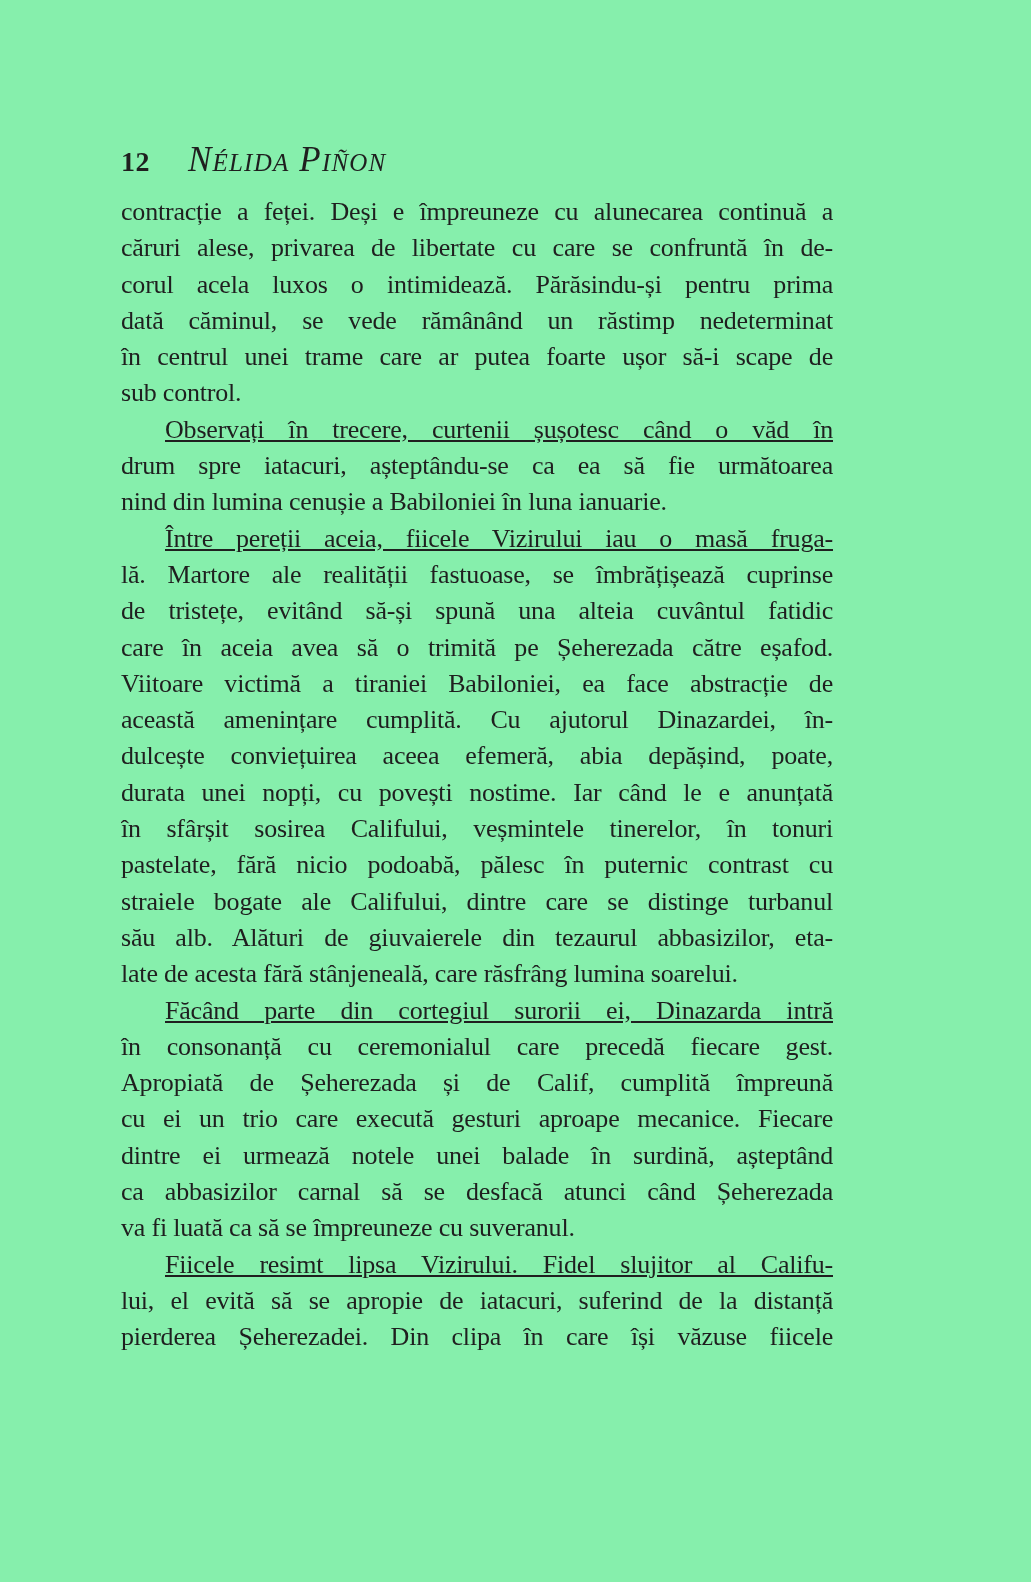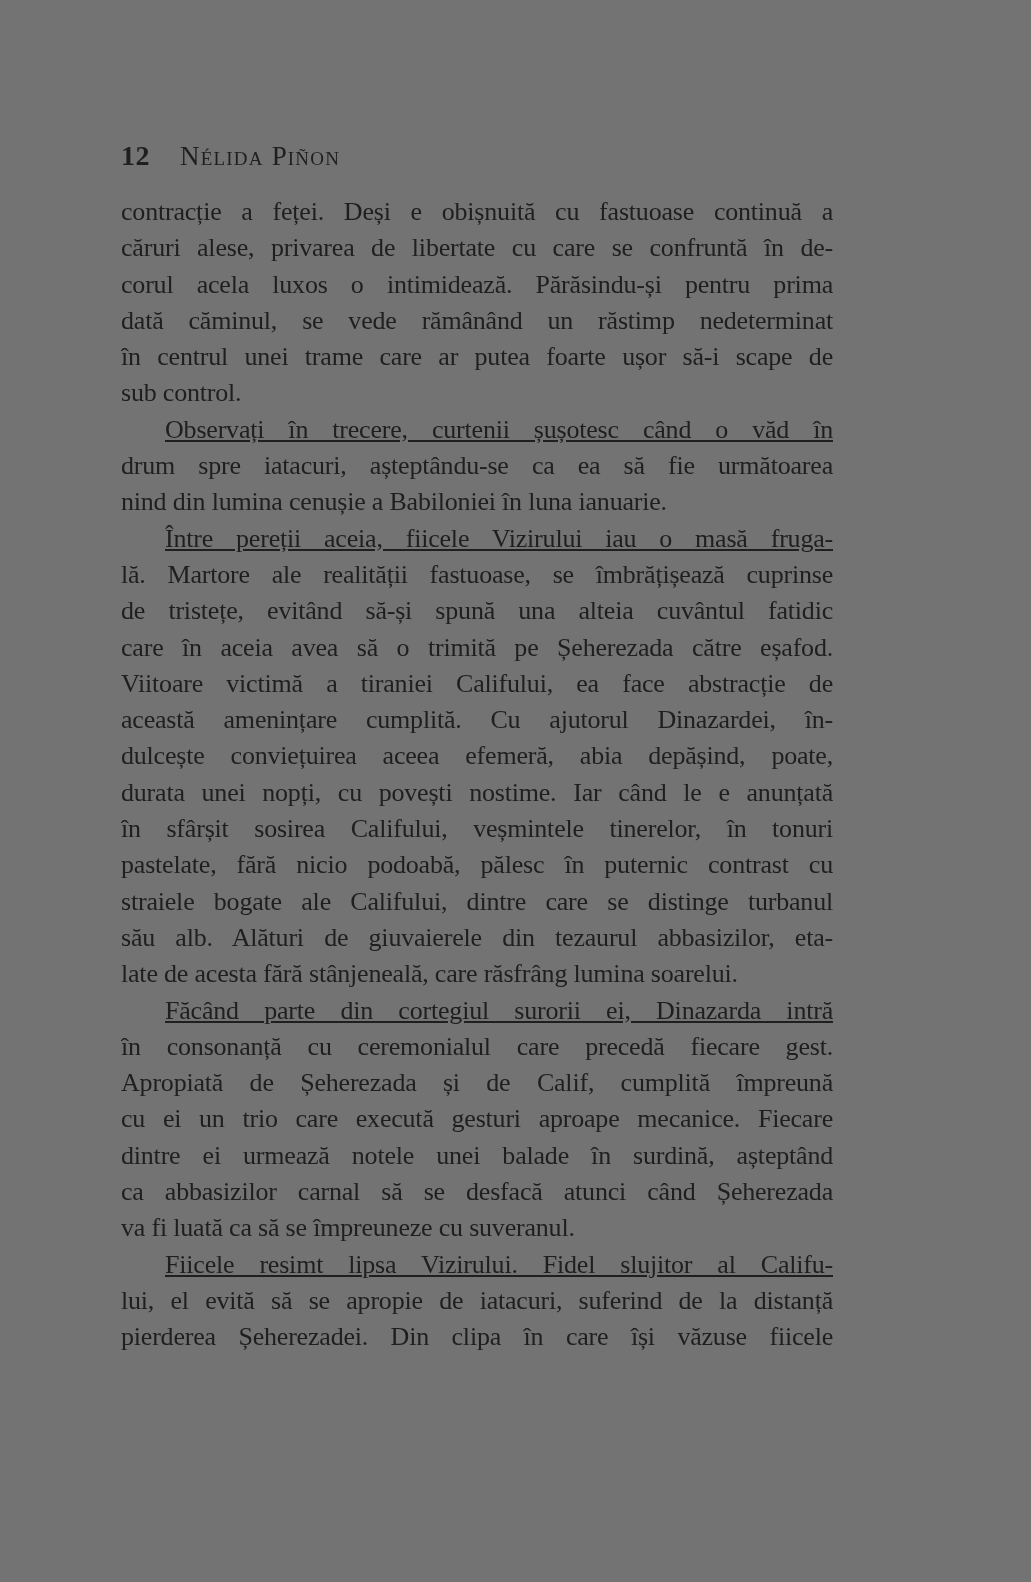--- a/index.html
+++ b/index.html
@@ -4,21 +4,21 @@
 <style>
   html, body {
     margin: 0;
     padding: 0;
     background: #ffffff;
   }
   .page {
     position: relative;
     width: 1031px;
     height: 1582px;
-    background: #737373;
+    background: #86efac;
     overflow: hidden;
     font-family: "Liberation Serif", serif;
     color: #1f1f1f;
   }
   .content {
     position: absolute;
     left: 121px;
     top: 140px;
     width: 712px;
   }
@@ -27,24 +27,25 @@
     align-items: baseline;
     height: 28px;
     margin-bottom: 26px;
   }
   .page-number {
     font-size: 28px;
     font-weight: bold;
     letter-spacing: 0.5px;
   }
   .running-title {
-    margin-left: 30px;
-    font-size: 27px;
+    margin-left: 38px;
+    font-size: 35px;
     font-variant: small-caps;
     letter-spacing: 1.2px;
+    font-style: italic;
   }
   .body-text {
     font-size: 26px;
     line-height: 36.3px;
     letter-spacing: -0.2px;
   }
   .paragraph {
     margin: 0;
   }
   .line {
@@ -66,38 +67,38 @@
 <body>
 
 <div class="page">
   <div class="content">
     <div class="running-header">
       <span class="page-number">12</span>
       <span class="running-title">Nélida Piñon</span>
     </div>
     <main class="body-text">
         <div class="paragraph">
-          <div class="line">contracție a feței. Deși e obișnuită cu fastuoase continuă a</div>
+          <div class="line">contracție a feței. Deși e împreuneze cu alunecarea continuă a</div>
           <div class="line">căruri alese, privarea de libertate cu care se confruntă în de-</div>
           <div class="line">corul acela luxos o intimidează. Părăsindu-și pentru prima</div>
           <div class="line">dată căminul, se vede rămânând un răstimp nedeterminat</div>
           <div class="line">în centrul unei trame care ar putea foarte ușor să-i scape de</div>
           <div class="line end">sub control.</div>
         </div>
         <div class="paragraph">
           <div class="line indent">Observați în trecere, curtenii șușotesc când o văd în</div>
           <div class="line">drum spre iatacuri, așteptându-se ca ea să fie următoarea</div>
           <div class="line end">nind din lumina cenușie a Babiloniei în luna ianuarie.</div>
         </div>
         <div class="paragraph">
           <div class="line indent">Între pereții aceia, fiicele Vizirului iau o masă fruga-</div>
           <div class="line">lă. Martore ale realității fastuoase, se îmbrățișează cuprinse</div>
           <div class="line">de tristețe, evitând să-și spună una alteia cuvântul fatidic</div>
           <div class="line">care în aceia avea să o trimită pe Șeherezada către eșafod.</div>
-          <div class="line">Viitoare victimă a tiraniei Califului, ea face abstracție de</div>
+          <div class="line">Viitoare victimă a tiraniei Babiloniei, ea face abstracție de</div>
           <div class="line">această amenințare cumplită. Cu ajutorul Dinazardei, în-</div>
           <div class="line">dulcește conviețuirea aceea efemeră, abia depășind, poate,</div>
           <div class="line">durata unei nopți, cu povești nostime. Iar când le e anunțată</div>
           <div class="line">în sfârșit sosirea Califului, veșmintele tinerelor, în tonuri</div>
           <div class="line">pastelate, fără nicio podoabă, pălesc în puternic contrast cu</div>
           <div class="line">straiele bogate ale Califului, dintre care se distinge turbanul</div>
           <div class="line">său alb. Alături de giuvaierele din tezaurul abbasizilor, eta-</div>
           <div class="line end">late de acesta fără stânjeneală, care răsfrâng lumina soarelui.</div>
         </div>
         <div class="paragraph">

